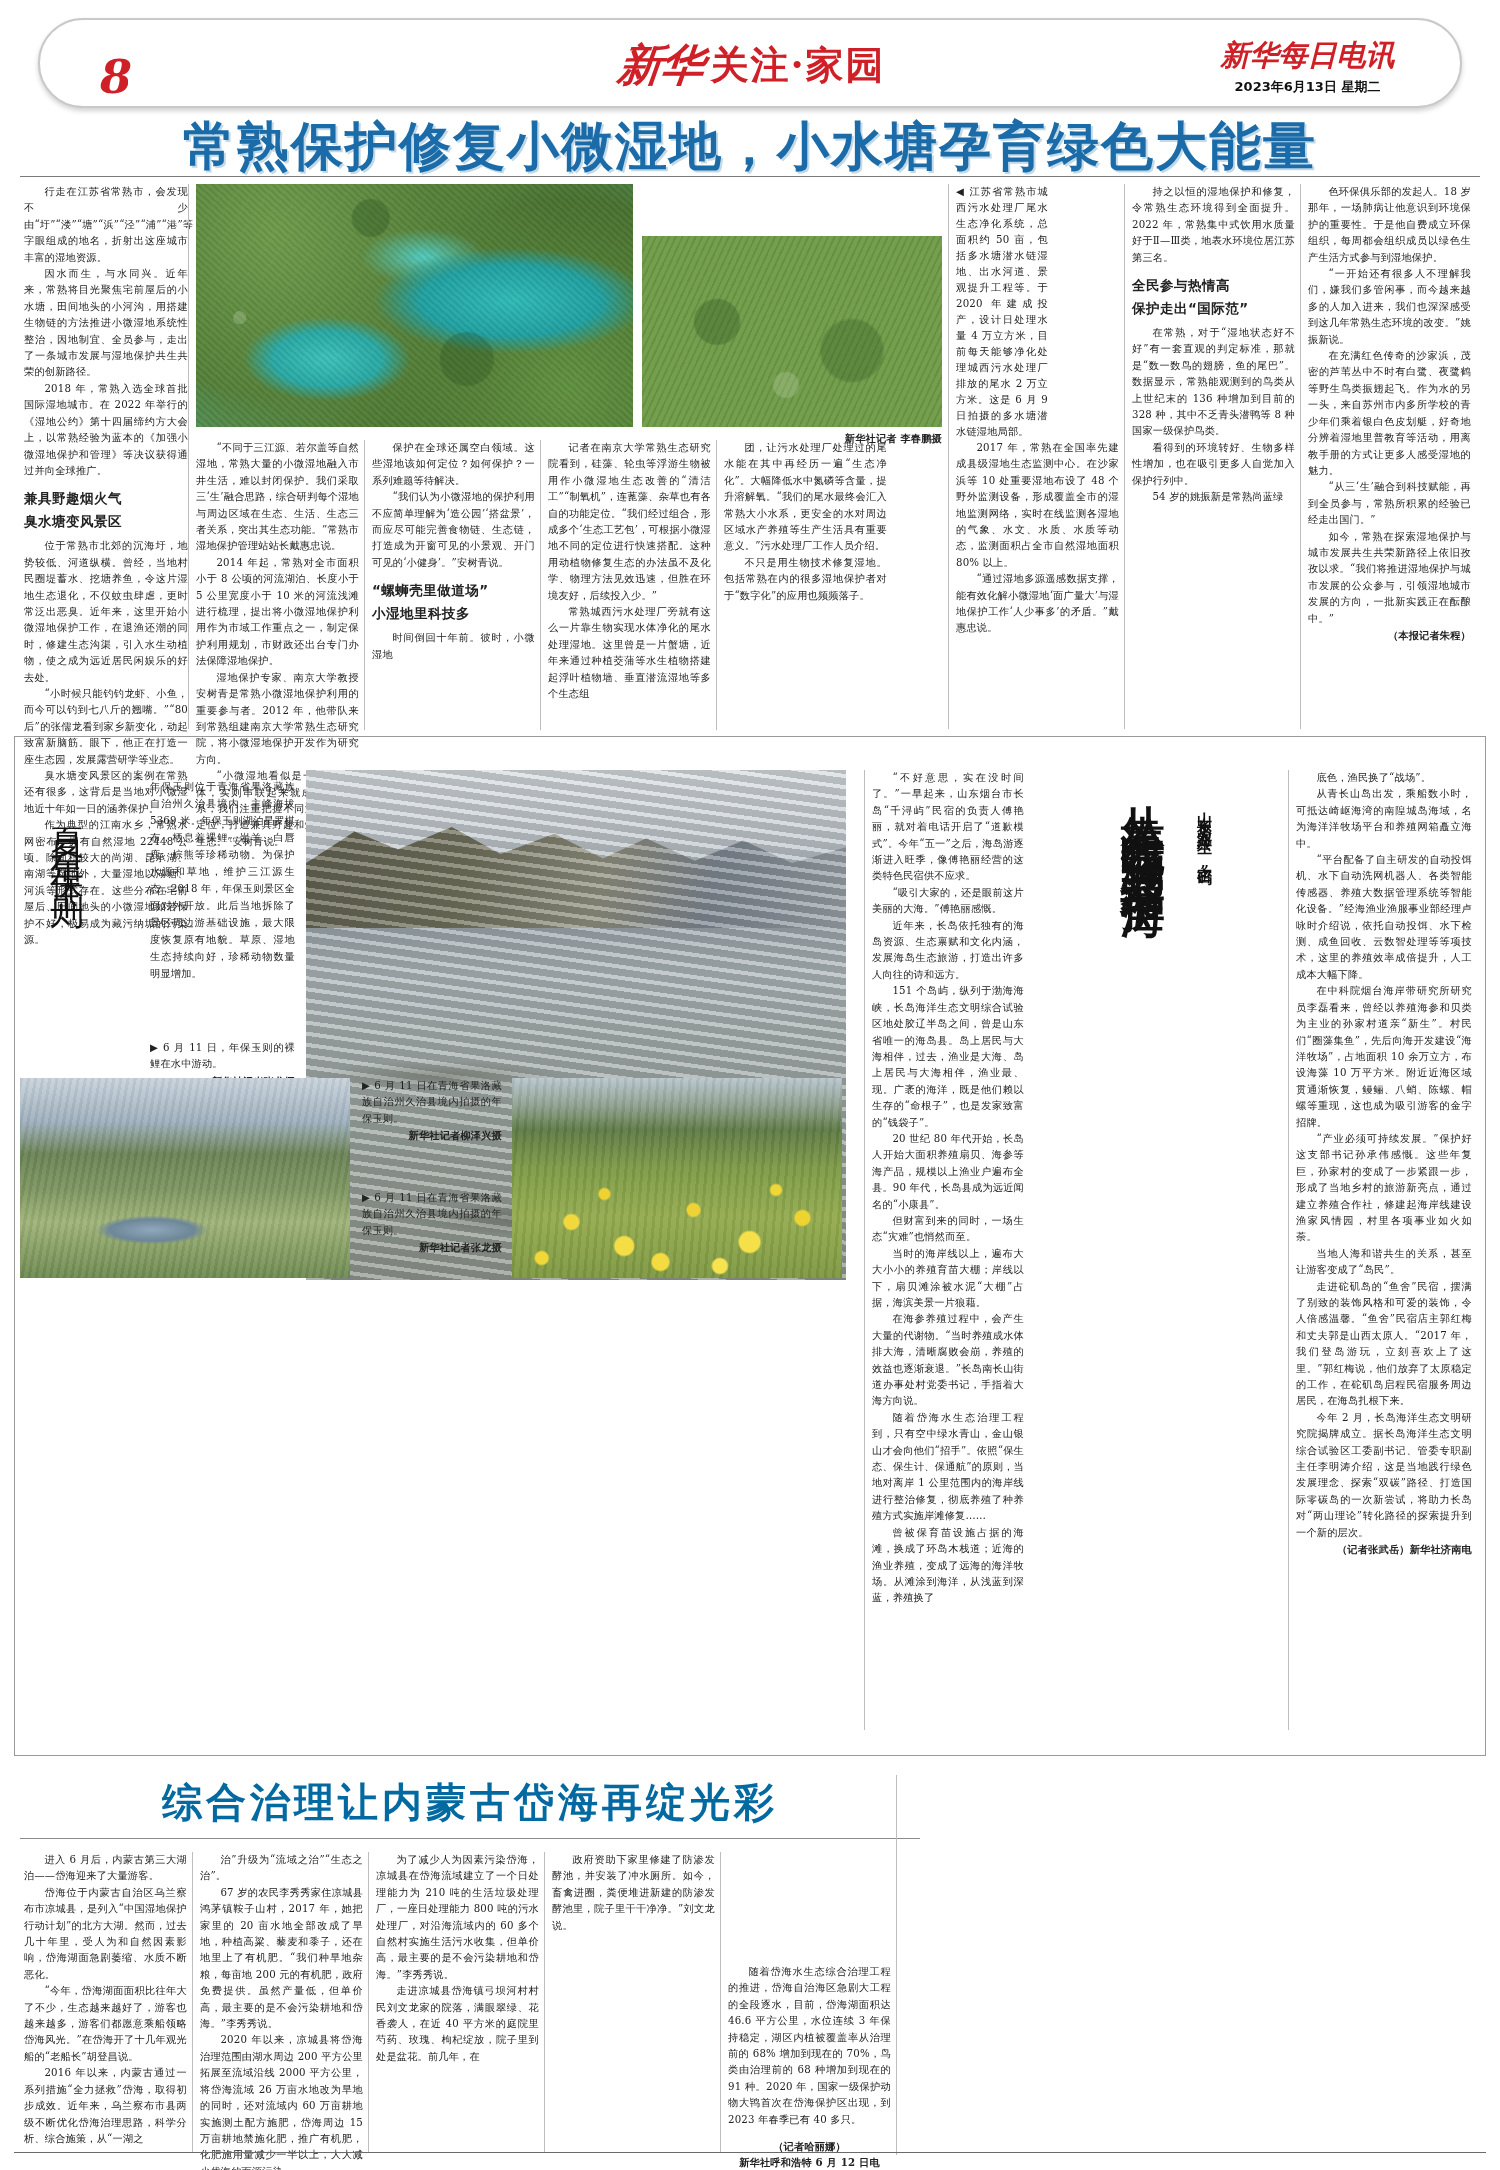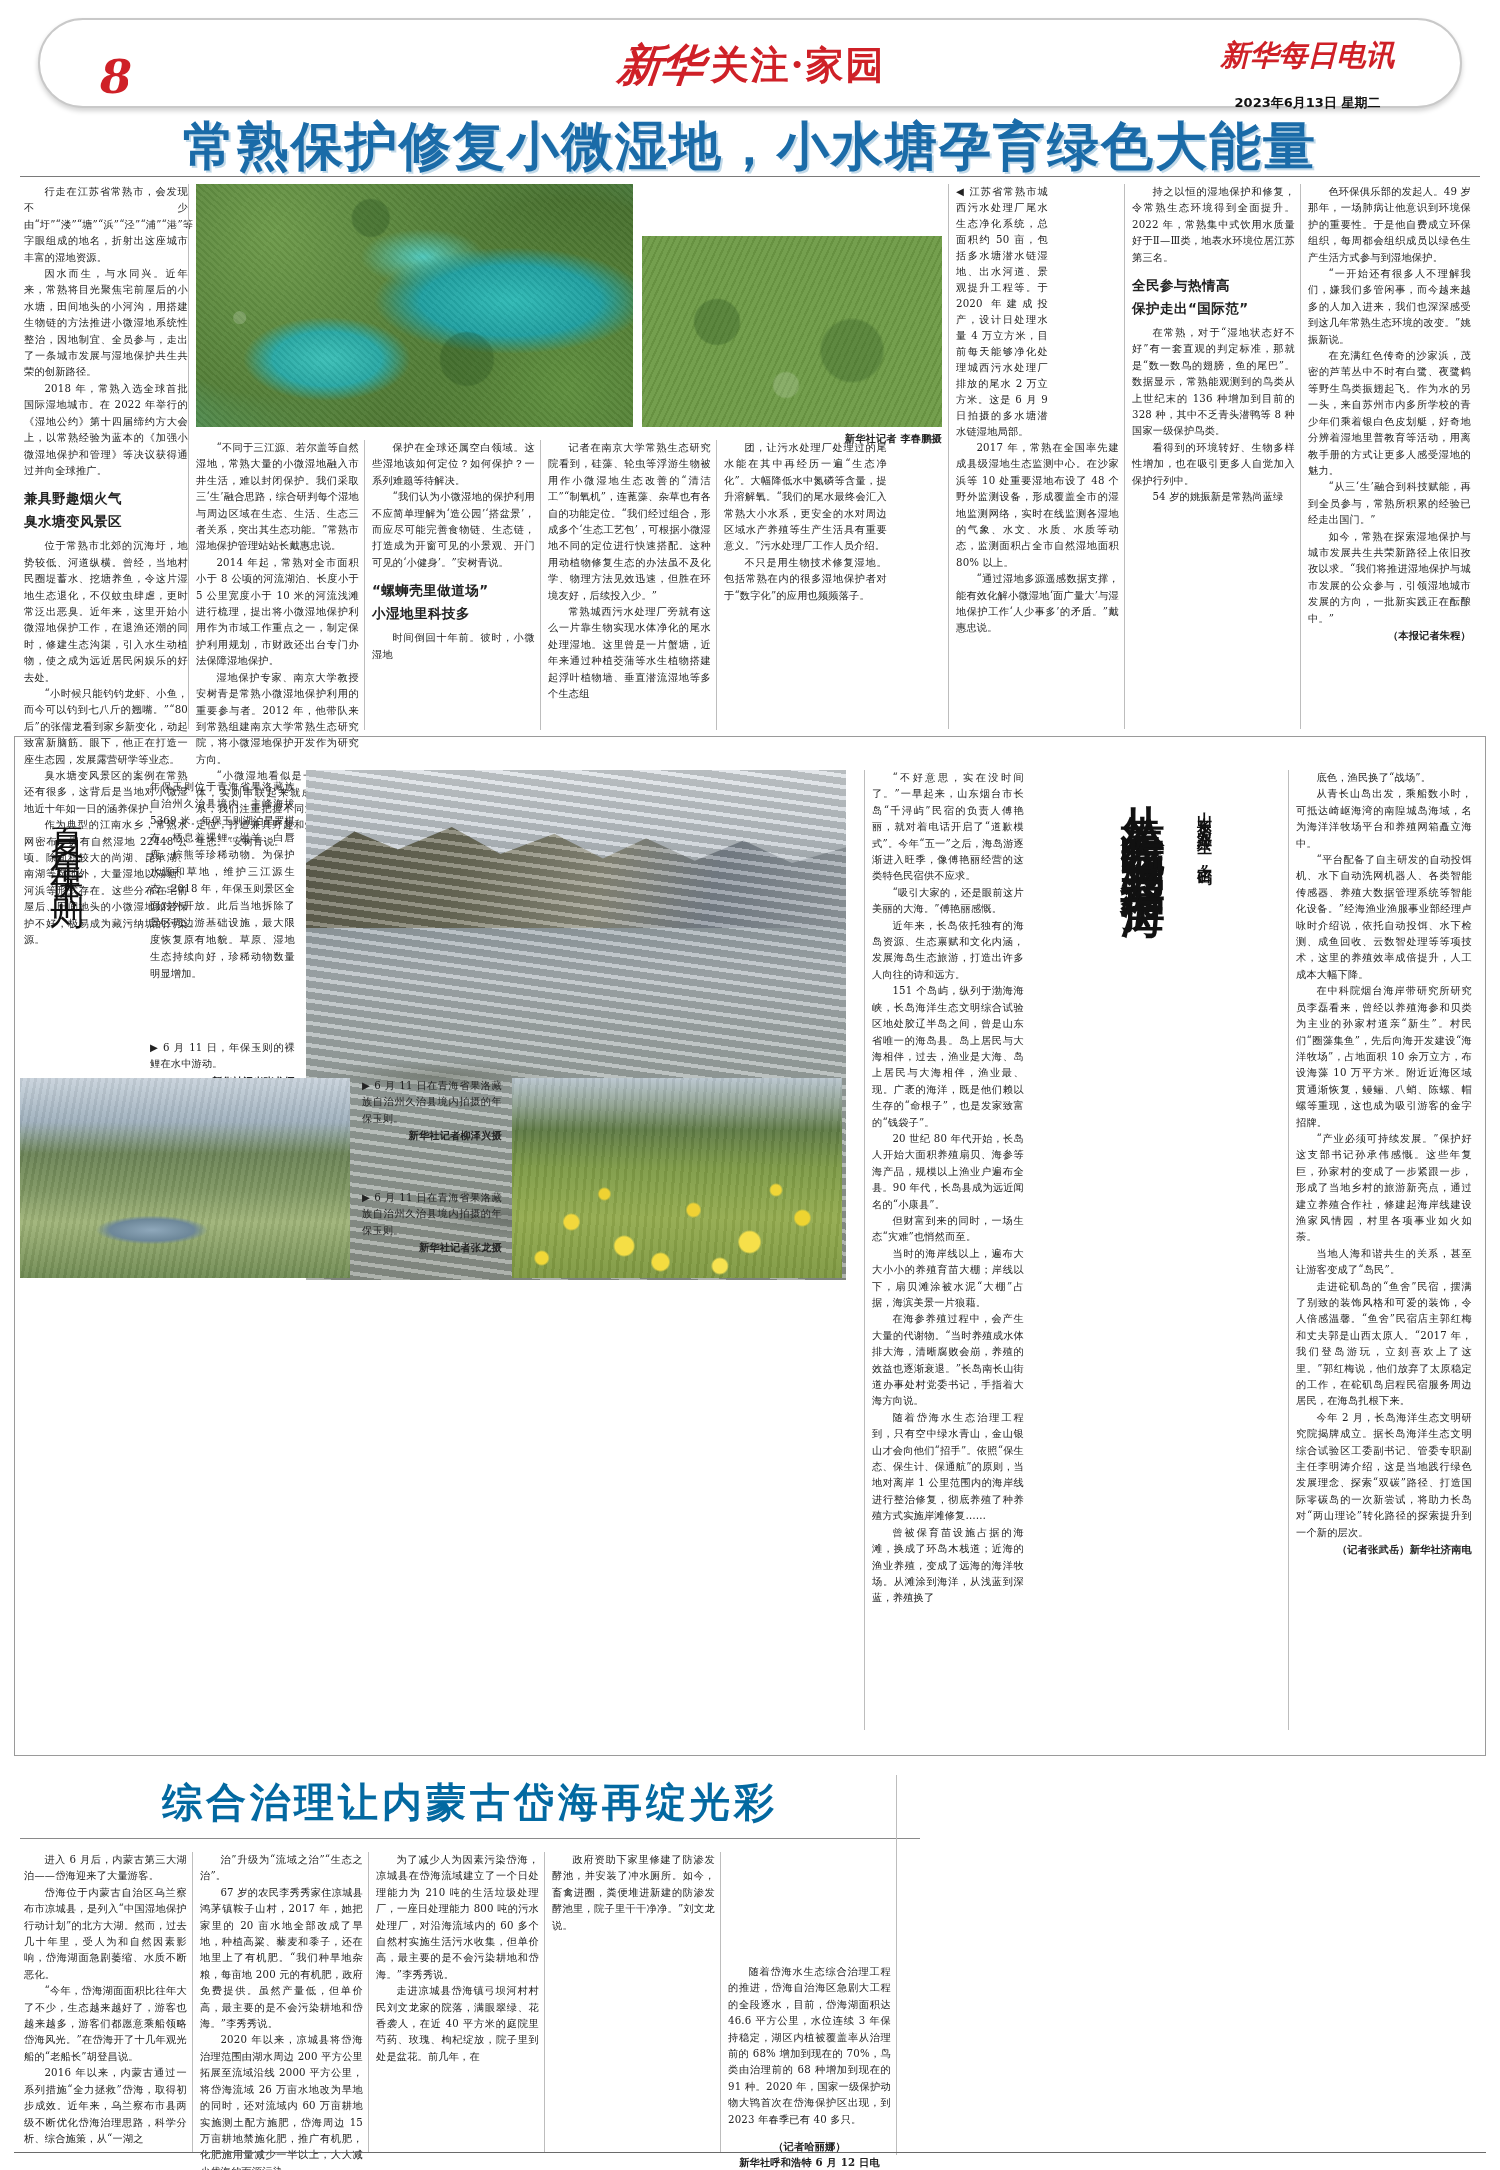--- a/index.html
+++ b/index.html
@@ -45,21 +45,21 @@
   .mast-right {
     position: absolute; right: 45px; top: 16px;
     text-align: center; width: 215px;
   }
   .mast-right .brand {
     font-size: 29px; font-weight: bold; color: #cf2027;
     letter-spacing: 0px; font-style: italic;
     font-family: "DejaVu Serif", serif;
   }
   .mast-right .date {
-    margin-top: 18px;
+    margin-top: 2px;
     font-size: 13px; font-weight: bold; color: #111;
     font-family: "DejaVu Sans", sans-serif;
   }
   
   .main-headline {
     position: absolute; left: 0; top: 112px; width: 1500px;
     text-align: center;
     font-family: "DejaVu Sans", "Liberation Sans", sans-serif;
     font-size: 52px; font-weight: bold;
     color: #1a6ba8;
@@ -274,21 +274,21 @@
 <div class="col" style="left:1132px; top:184px; width:163px; height:546px;">
   <p>持之以恒的湿地保护和修复，令常熟生态环境得到全面提升。2022 年，常熟集中式饮用水质量好于Ⅱ—Ⅲ类，地表水环境位居江苏第三名。</p>
   <div class="sub-head">全民参与热情高</div>
   <div class="sub-head" style="margin-top:-4px">保护走出“国际范”</div>
   <p>在常熟，对于“湿地状态好不好”有一套直观的判定标准，那就是“数一数鸟的翅膀，鱼的尾巴”。数据显示，常熟能观测到的鸟类从上世纪末的 136 种增加到目前的 328 种，其中不乏青头潜鸭等 8 种国家一级保护鸟类。</p>
   <p>看得到的环境转好、生物多样性增加，也在吸引更多人自觉加入保护行列中。</p>
   <p>54 岁的姚振新是常熟尚蓝绿</p>
 </div>
 
 <div class="col" style="left:1308px; top:184px; width:163px; height:546px;">
-  <p>色环保俱乐部的发起人。49 岁那年，一场肺病让他意识到环境保护的重要性。于是他自费成立环保组织，每周都会组织成员以绿色生产生活方式参与到湿地保护。</p>
+  <p>色环保俱乐部的发起人。18 岁那年，一场肺病让他意识到环境保护的重要性。于是他自费成立环保组织，每周都会组织成员以绿色生产生活方式参与到湿地保护。</p>
   <p>“一开始还有很多人不理解我们，嫌我们多管闲事，而今越来越多的人加入进来，我们也深深感受到这几年常熟生态环境的改变。”姚振新说。</p>
   <p>在充满红色传奇的沙家浜，茂密的芦苇丛中不时有白鹭、夜鹭鹤等野生鸟类振翅起飞。作为水的另一头，来自苏州市内多所学校的青少年们乘着银白色皮划艇，好奇地分辨着湿地里普教育等活动，用离教手册的方式让更多人感受湿地的魅力。</p>
   <p>“从三‘生’融合到科技赋能，再到全员参与，常熟所积累的经验已经走出国门。”</p>
   <p>如今，常熟在探索湿地保护与城市发展共生共荣新路径上依旧孜孜以求。“我们将推进湿地保护与城市发展的公众参与，引领湿地城市发展的方向，一批新实践正在酝酿中。”</p>
   <p class="credit">（本报记者朱程）</p>
 </div>
 
 <div class="vrule" style="left:188px; top:184px; height:545px;"></div>
 <div class="vrule" style="left:364px; top:440px; height:290px;"></div>
 <div class="vrule" style="left:540px; top:440px; height:290px;"></div>

